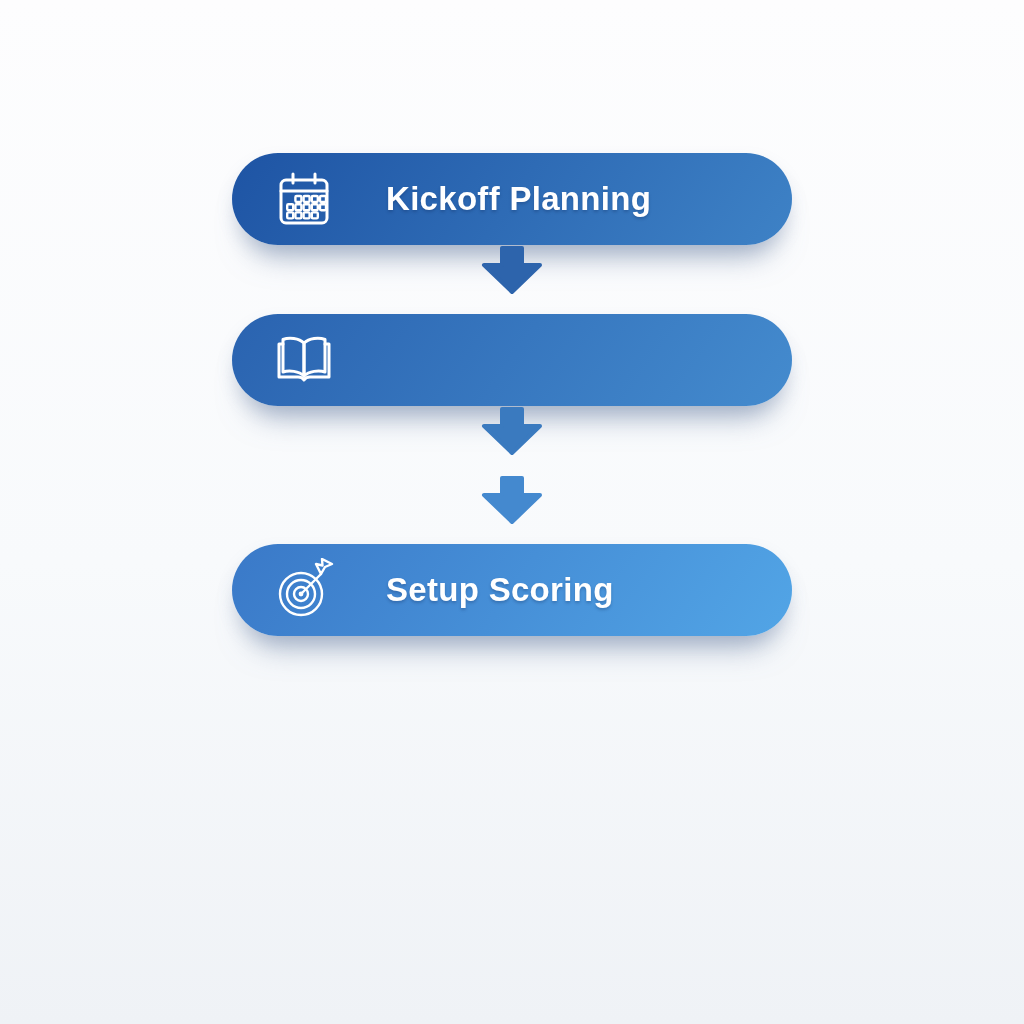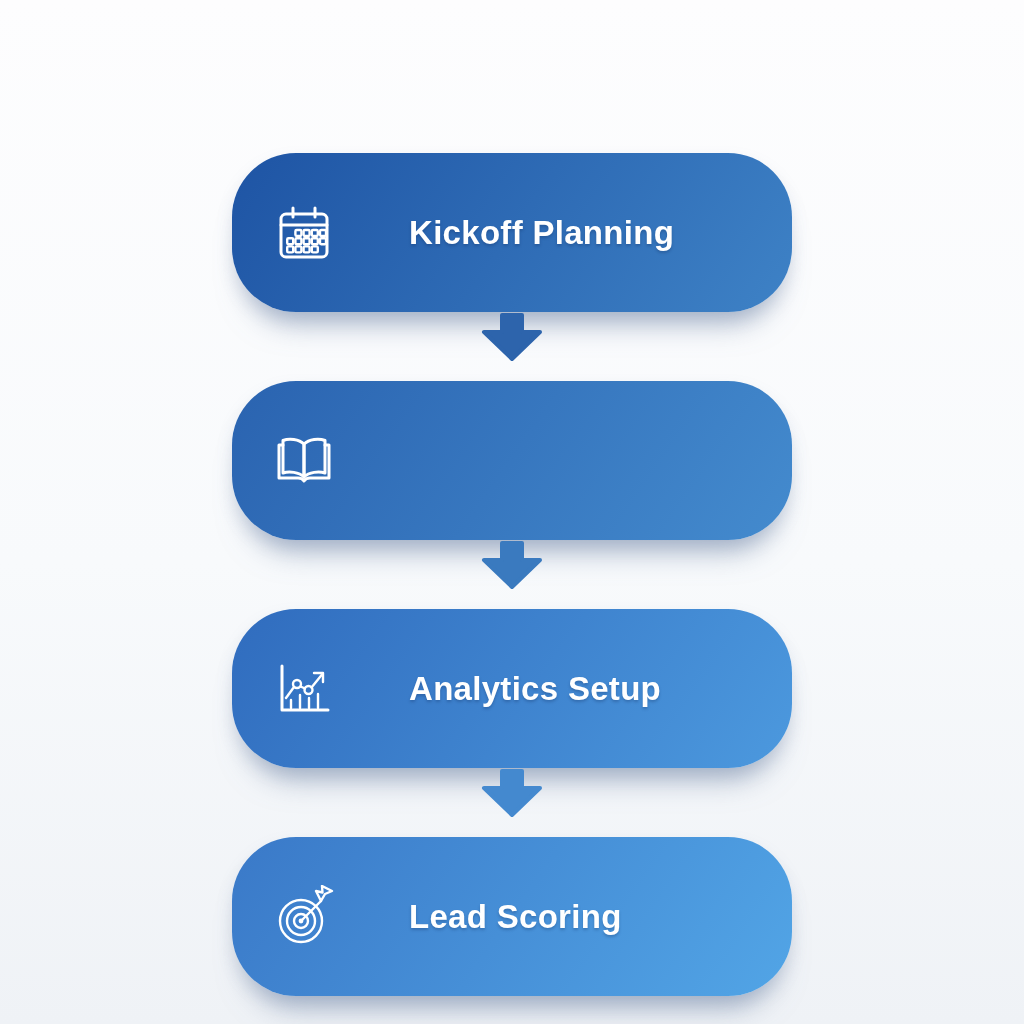--- a/index.html
+++ b/index.html
@@ -15,30 +15,29 @@
   }
   .flow-column {
     position: absolute;
     left: 232px; top: 153px;
     width: 560px;
     display: flex;
     flex-direction: column;
     align-items: center;
   }
   .pill {
-    width: 560px; height: 159px;
+    width: 560px; height: 92px;
     border-radius: 64px;
     background: linear-gradient(125deg, var(--g1, #2a62b0) 0%, var(--g2, #4489cc) 100%);
     display: flex;
     align-items: center;
     padding-left: 40px;
     box-shadow: 0 26px 30px -16px rgba(98, 122, 158, 0.55),
                 0 8px 16px rgba(120, 140, 170, 0.18);
     flex: 0 0 auto;
-    gap: 23px;
   }
   .pill-icon {
     width: 64px; height: 64px;
     flex: 0 0 auto;
     display: flex; align-items: center; justify-content: center;
   }
   .pill-icon svg { width: 64px; height: 64px; display: block; }
   .pill-label {
     margin-left: 50px;
     color: #ffffff;
@@ -125,54 +124,37 @@
         </svg>
       </span>
     </div>
 
     <div class="arrow-gap" style="--ac: #3A7ABF;">
       <svg width="68" height="50" viewBox="0 0 68 50" aria-hidden="true">
         <path class="block-arrow-path" d="M24 2 H44 V19 H62 L34 46 L6 19 H24 Z"></path>
       </svg>
     </div>
 
-    <div class="pill" style="--g1: #306CBE; --g2: #4C99DE;">
-      <span class="pill-icon">
-        <svg viewBox="0 0 64 64" aria-hidden="true">
-          <path class="icon-stroke" d="M10 9 V53 H56"></path>
-          <g class="icon-stroke-thin">
-            <path d="M19 43 V51 M28 38 V51 M37 41 V51 M46 37 V51"></path>
-            <path d="M14 41 L22 30"></path>
-            <circle cx="25" cy="27" r="4"></circle>
-            <path d="M28.5 29.5 L33 31.5"></path>
-            <circle cx="36.5" cy="33" r="4"></circle>
-            <path d="M39.5 30.5 L50 17.5"></path>
-            <path d="M42 16 H51 V25"></path>
-          </g>
-        </svg>
-      </span>
-      <span class="pill-label">Analytics Setup</span>
-    </div>
 
     <div class="arrow-gap" style="--ac: #4489CF;">
       <svg width="68" height="50" viewBox="0 0 68 50" aria-hidden="true">
         <path class="block-arrow-path" d="M24 2 H44 V19 H62 L34 46 L6 19 H24 Z"></path>
       </svg>
     </div>
 
     <div class="pill" style="--g1: #3A79C8; --g2: #52A5E6;">
       <span class="pill-icon">
         <svg viewBox="0 0 64 64" aria-hidden="true">
           <g class="icon-stroke-thin">
             <circle cx="29" cy="36" r="21"></circle>
             <circle cx="29" cy="36" r="14"></circle>
             <circle cx="29" cy="36" r="7"></circle>
             <path d="M30 35 L49 16"></path>
             <path d="M49 16 L44 6 L50.5 7.5 L50 1 L60 6 L53 9 Z"></path>
           </g>
           <circle class="icon-fill" cx="29" cy="36" r="2.4"></circle>
         </svg>
       </span>
-      <span class="pill-label">Lead Scoring</span>
+      <span class="pill-label">Setup Scoring</span>
     </div>
 
   </div>
 </div>
 
 </body></html>

